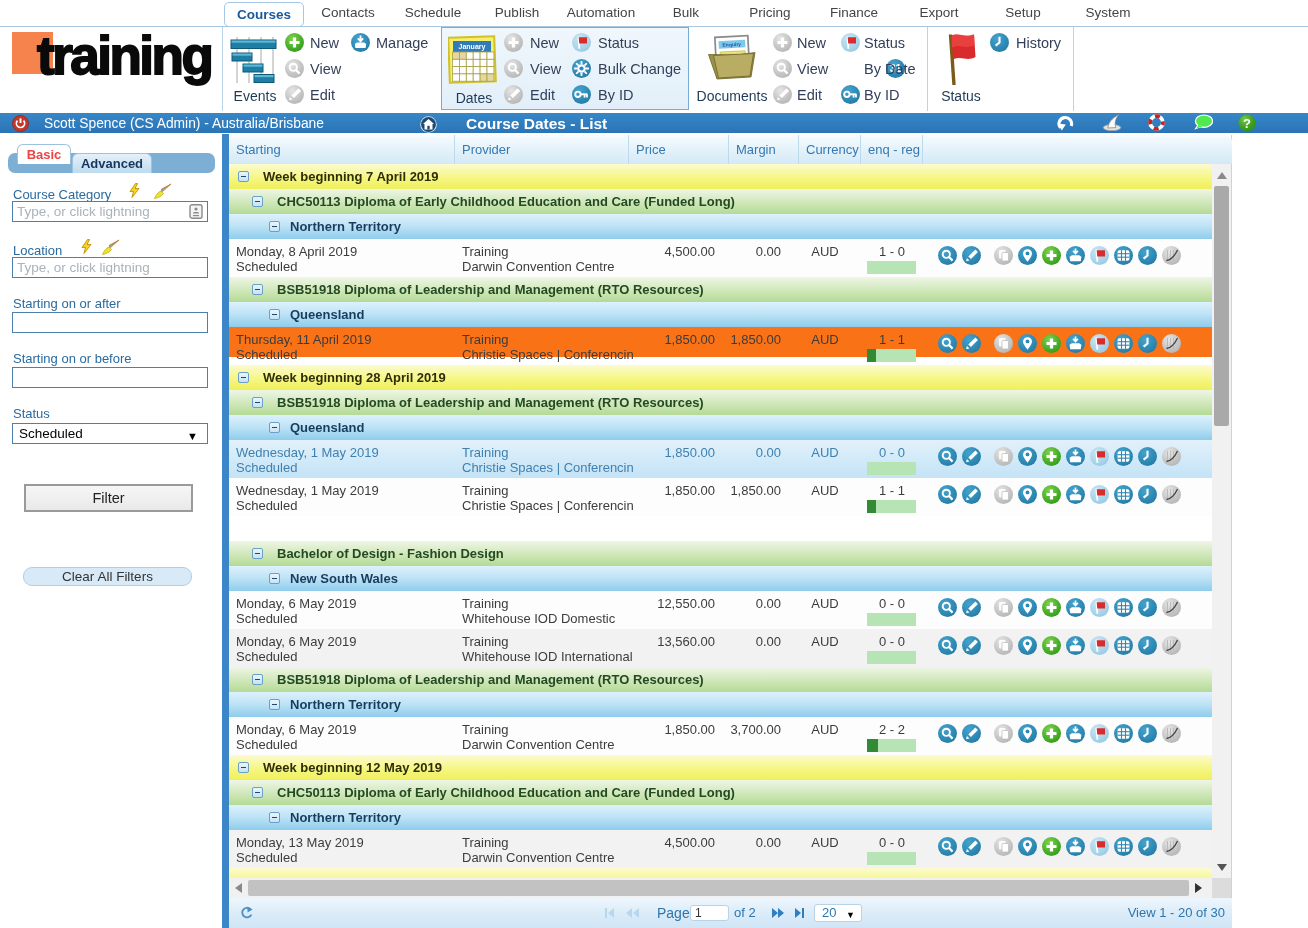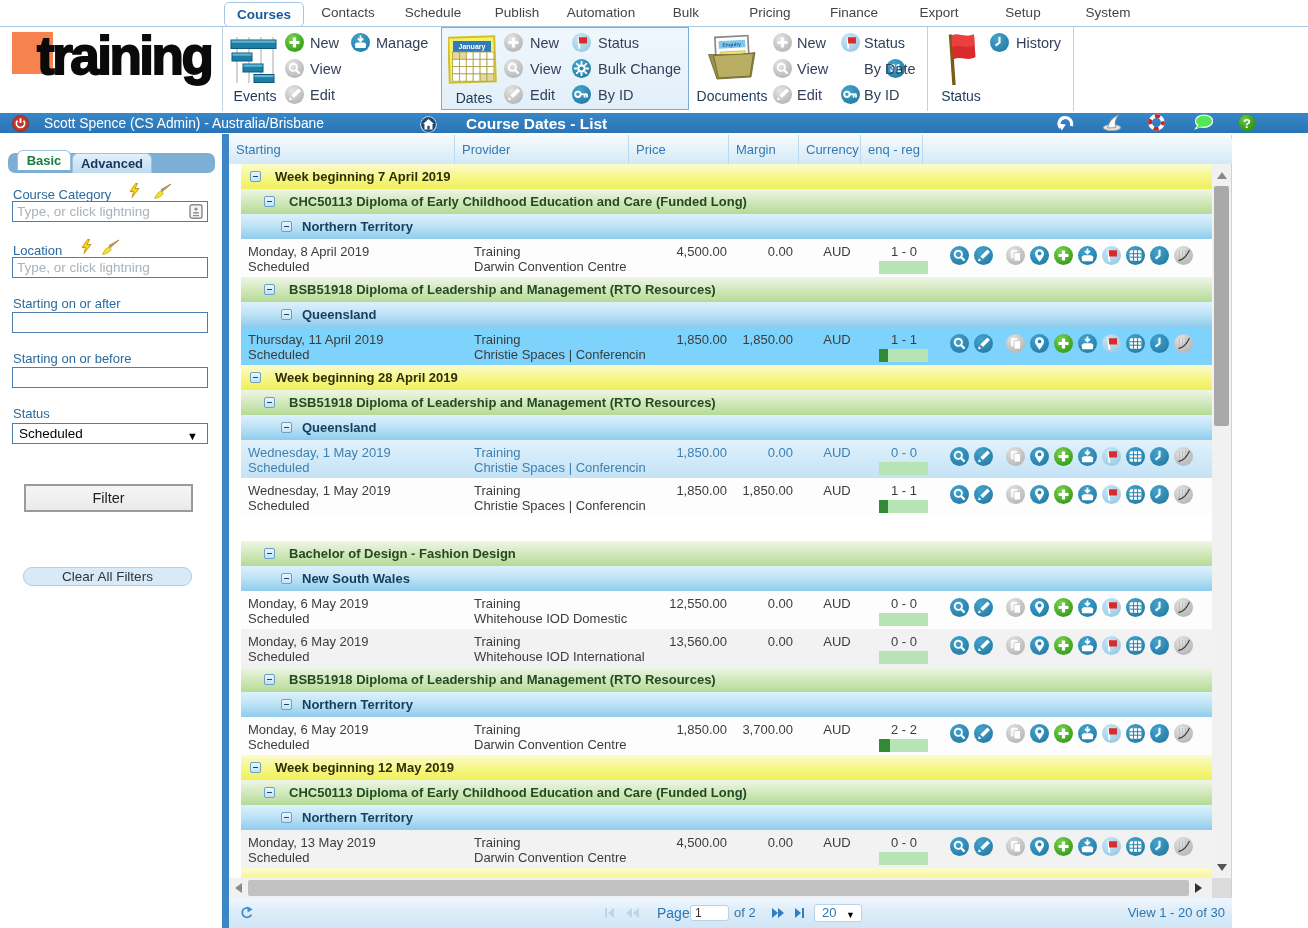--- a/index.html
+++ b/index.html
@@ -18,21 +18,21 @@
 .ci-green { background:radial-gradient(circle at 38% 30%, #7ed14e 0%, #46ad27 55%, #2e8c17 100%); }
 .ci-lblue { background:radial-gradient(circle at 38% 30%, #c8e6f4 0%, #a5d2e9 60%, #8cc2de 100%); }
 
 #bluebar { position:absolute; left:0; top:113px; width:1308px; height:20px; background:linear-gradient(180deg,#3787c7,#2a74b6); }
 
 .slabel { position:absolute; font-size:13px; color:#2a6a9e; }
 .sinput { position:absolute; left:12px; width:196px; height:21px; border:1px solid #4d7eae; background:#fff; font-size:13.5px; color:#a9b3bb; line-height:19px; padding-left:4px; }
 
 #grid { position:absolute; left:229px; top:135px; width:1003px; height:793px; background:#fff; border-right:1px solid #bcd8ec; }
 .hcell { position:absolute; top:0; height:29px; line-height:29px; font-size:13px; color:#3579b4; background:linear-gradient(180deg,#f6fbfe 0%,#e7f3fa 40%,#d3e9f6 100%); border-right:1px solid #bdd9ec; padding-left:7px; }
-.grow { position:absolute; left:0; width:983px;margin-left:12px; }
+.grow { position:absolute; left:0; width:983px; }
 .growY { background:linear-gradient(180deg,#fbfbd0 0%,#f6f684 55%,#efef5c 100%); }
 .growG { background:linear-gradient(180deg,#eef6e6 0%,#cfe7b8 55%,#b4da96 100%); }
 .growB { background:linear-gradient(180deg,#ddf1fc 0%,#bce2f6 50%,#8fccec 100%); }
 .gtxt { position:absolute; top:0; height:25px; line-height:26px; font-size:13px; font-weight:bold; }
 .gmin { position:absolute; top:7px; width:11px; height:11px; border:1px solid #6aa0c8; border-radius:2px; background:linear-gradient(180deg,#eaf5fc,#c6e3f4); }
 .gmin::after { content:""; position:absolute; left:2px; top:4px; width:5px; height:1px; background:#1a4a6e; }
 .dcell { position:absolute; font-size:13px; color:#3c3c3c; line-height:15px; }
 .dsel .dcell { color:#3f80b0; }
 .bar { position:absolute; left:638px; top:22px; width:49px; height:13px; background:#b7e4b4; }
 .barseg { position:absolute; left:0; top:0; height:13px; background:#338a36; }
@@ -303,21 +303,21 @@
       <circle cx="9" cy="9" r="8.5" fill="url(#hg)"></circle>
       <defs>
         <radialGradient id="hg" cx="0.38" cy="0.3" r="0.9">
           <stop offset="0" stop-color="#7ed14e"></stop>
           <stop offset="1" stop-color="#2e8c17" stop-opacity="0"></stop>
         </radialGradient>
       </defs>
       <text x="9" y="13.6" font-size="13" font-weight="bold" fill="#fff" text-anchor="middle" font-family="Liberation Sans">?</text>
     </svg></div>
 <div class="abs" style="left:8px;top:153px;width:207px;height:20px;background:#7dafd5;border-radius:7px;"></div>
-<div class="abs" style="left:17px;top:150px;width:54px;height:20px;background:#fff;border:1px solid #9cc2de;border-bottom:none;border-radius:6px 6px 0 0;font-size:13px;font-weight:bold;color:#15803d;text-align:center;line-height:20px;">Basic</div>
+<div class="abs" style="left:17px;top:144px;width:54px;height:20px;background:#fff;border:1px solid #9cc2de;border-bottom:none;border-radius:6px 6px 0 0;font-size:13px;font-weight:bold;color:#ef4444;text-align:center;line-height:20px;">Basic</div>
 <div class="abs" style="left:72px;top:153px;width:80px;height:20px;background:linear-gradient(180deg,#e4f1fa,#bedbf0);border:1px solid #9cc2de;border-bottom:none;border-radius:6px 6px 0 0;font-size:13px;font-weight:bold;color:#17365c;text-align:center;line-height:20px;">Advanced</div>
 <div class="slabel" style="left:13px;top:187px;">Course Category</div>
 <div class="abs" style="left:128px;top:183px;"><svg width="13" height="15" viewBox="0 0 13 15">
       <path d="M7.5 0.5 L2 8.5 H5.5 L4 14.5 L11 5.5 H7 L9.5 0.5 Z" fill="#f5d327" stroke="#c89a10" stroke-width="1"></path>
     </svg></div>
 <div class="abs" style="left:153px;top:183px;"><svg width="19" height="17" viewBox="0 0 19 17">
       <path d="M18 1 L10 8 L8 6.5 Z" fill="#c89a5a" stroke="#a87838" stroke-width="0.8"></path>
       <path d="M9.5 6 L11 7.5 L8.5 10 L7 8.5 Z" fill="#9a9a9a"></path>
       <path d="M8 8 C5 9 3 12 1.5 15.5 C5.5 15 8.5 13 10.5 10.5 Z" fill="#f0e030" stroke="#c8b020" stroke-width="0.8"></path>
     </svg></div>
@@ -429,21 +429,21 @@
           </svg></div>
       </div>
       <div class="grow growG" style="top:113px;height:25px;">
         <div class="gmin" style="left:23px;"></div>
         <div class="gtxt" style="left:48px;color:#234a23;">BSB51918 Diploma of Leadership and Management (RTO Resources)</div>
       </div>
       <div class="grow growB" style="top:138px;height:25px;">
         <div class="gmin" style="left:40px;"></div>
         <div class="gtxt" style="left:61px;color:#173d5e;">Queensland</div>
       </div>
-      <div class="grow" style="top:163px;height:38px;background:#7dd3fc;">
+      <div class="grow" style="top:163px;height:30px;background:#f97316;">
         <div class="dcell" style="left:7px;top:5px;">Thursday, 11 April 2019<br>Scheduled</div>
         <div class="dcell" style="left:233px;top:5px;">Training<br>Christie Spaces | Conferencin</div>
         <div class="dcell" style="left:400px;top:5px;width:86px;text-align:right;">1,850.00</div>
         <div class="dcell" style="left:500px;top:5px;width:52px;text-align:right;">1,850.00</div>
         <div class="dcell" style="left:570px;top:5px;width:52px;text-align:center;">AUD</div>
         <div class="dcell" style="left:632px;top:5px;width:62px;text-align:center;">1 - 1</div>
         <div class="bar">
           <div class="barseg" style="width:9px;"></div>
         </div>
         <div class="aicon ci-blue" style="left:709.0px;"><svg width="19" height="19" viewBox="0 0 19 19">

